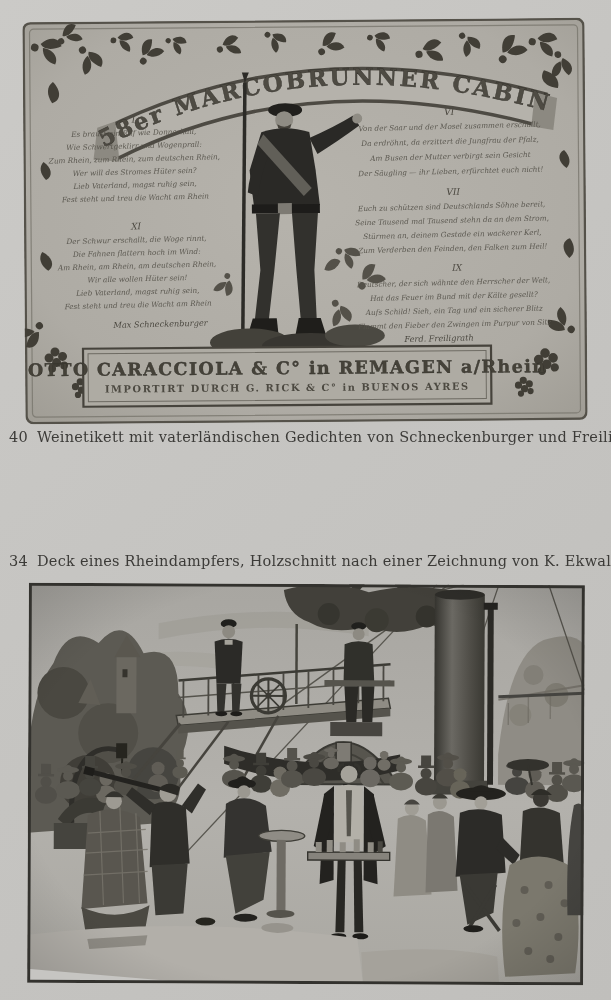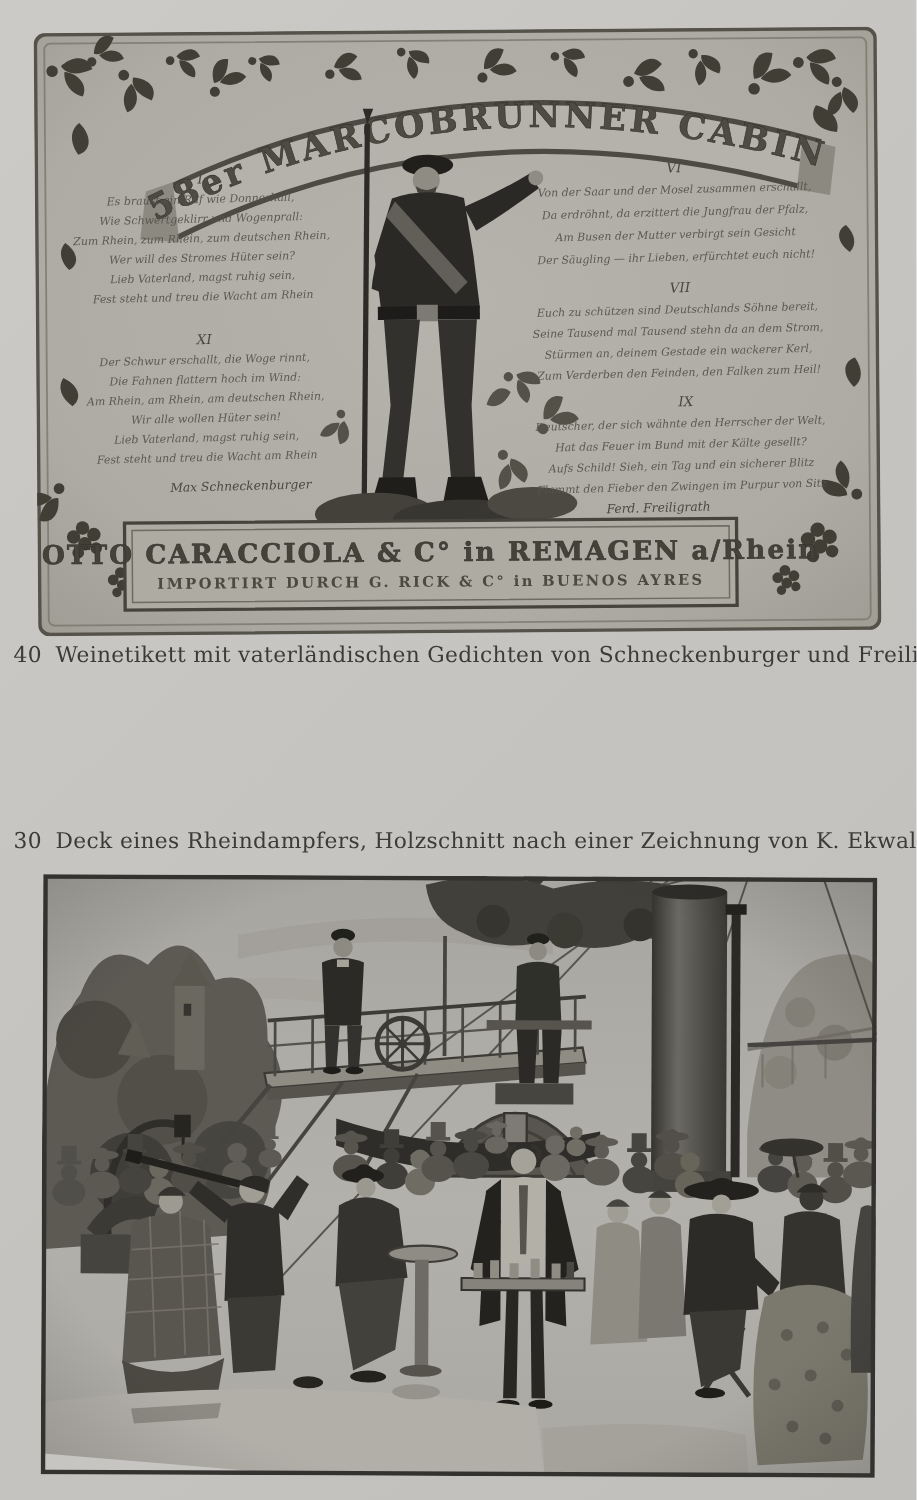--- a/index.html
+++ b/index.html
@@ -179,21 +179,21 @@
 
       <rect x="1" y="1" width="560" height="400" rx="7" fill="none" stroke="#8a8press78" stroke-width="0"></rect>
     </svg>
   </div>
 
   <div class="caption" id="caption-20">
     <span class="num">40</span><span>Weinetikett mit vaterländischen Gedichten von Schneckenburger und Freiligrath, 1858</span>
   </div>
 
   <div class="caption" id="caption-21">
-    <span class="num">30</span><span>Deck eines Rheindampfers, Holzschnitt nach einer Zeichnung von K. Ekwall, um 1900</span>
+    <span class="num">34</span><span>Deck eines Rheindampfers, Holzschnitt nach einer Zeichnung von K. Ekwall, um 1900</span>
   </div>
 
   <div class="figure" id="woodcut">
     <svg viewBox="0 0 556 400" width="556" height="400">
       <defs>
         <linearGradient id="skyGrad" x1="0" y1="0" x2="0" y2="1">
           <stop offset="0%" stop-color="#a8a6a1"></stop>
           <stop offset="55%" stop-color="#b3b1ac"></stop>
           <stop offset="100%" stop-color="#aaa8a2"></stop>
         </linearGradient>

